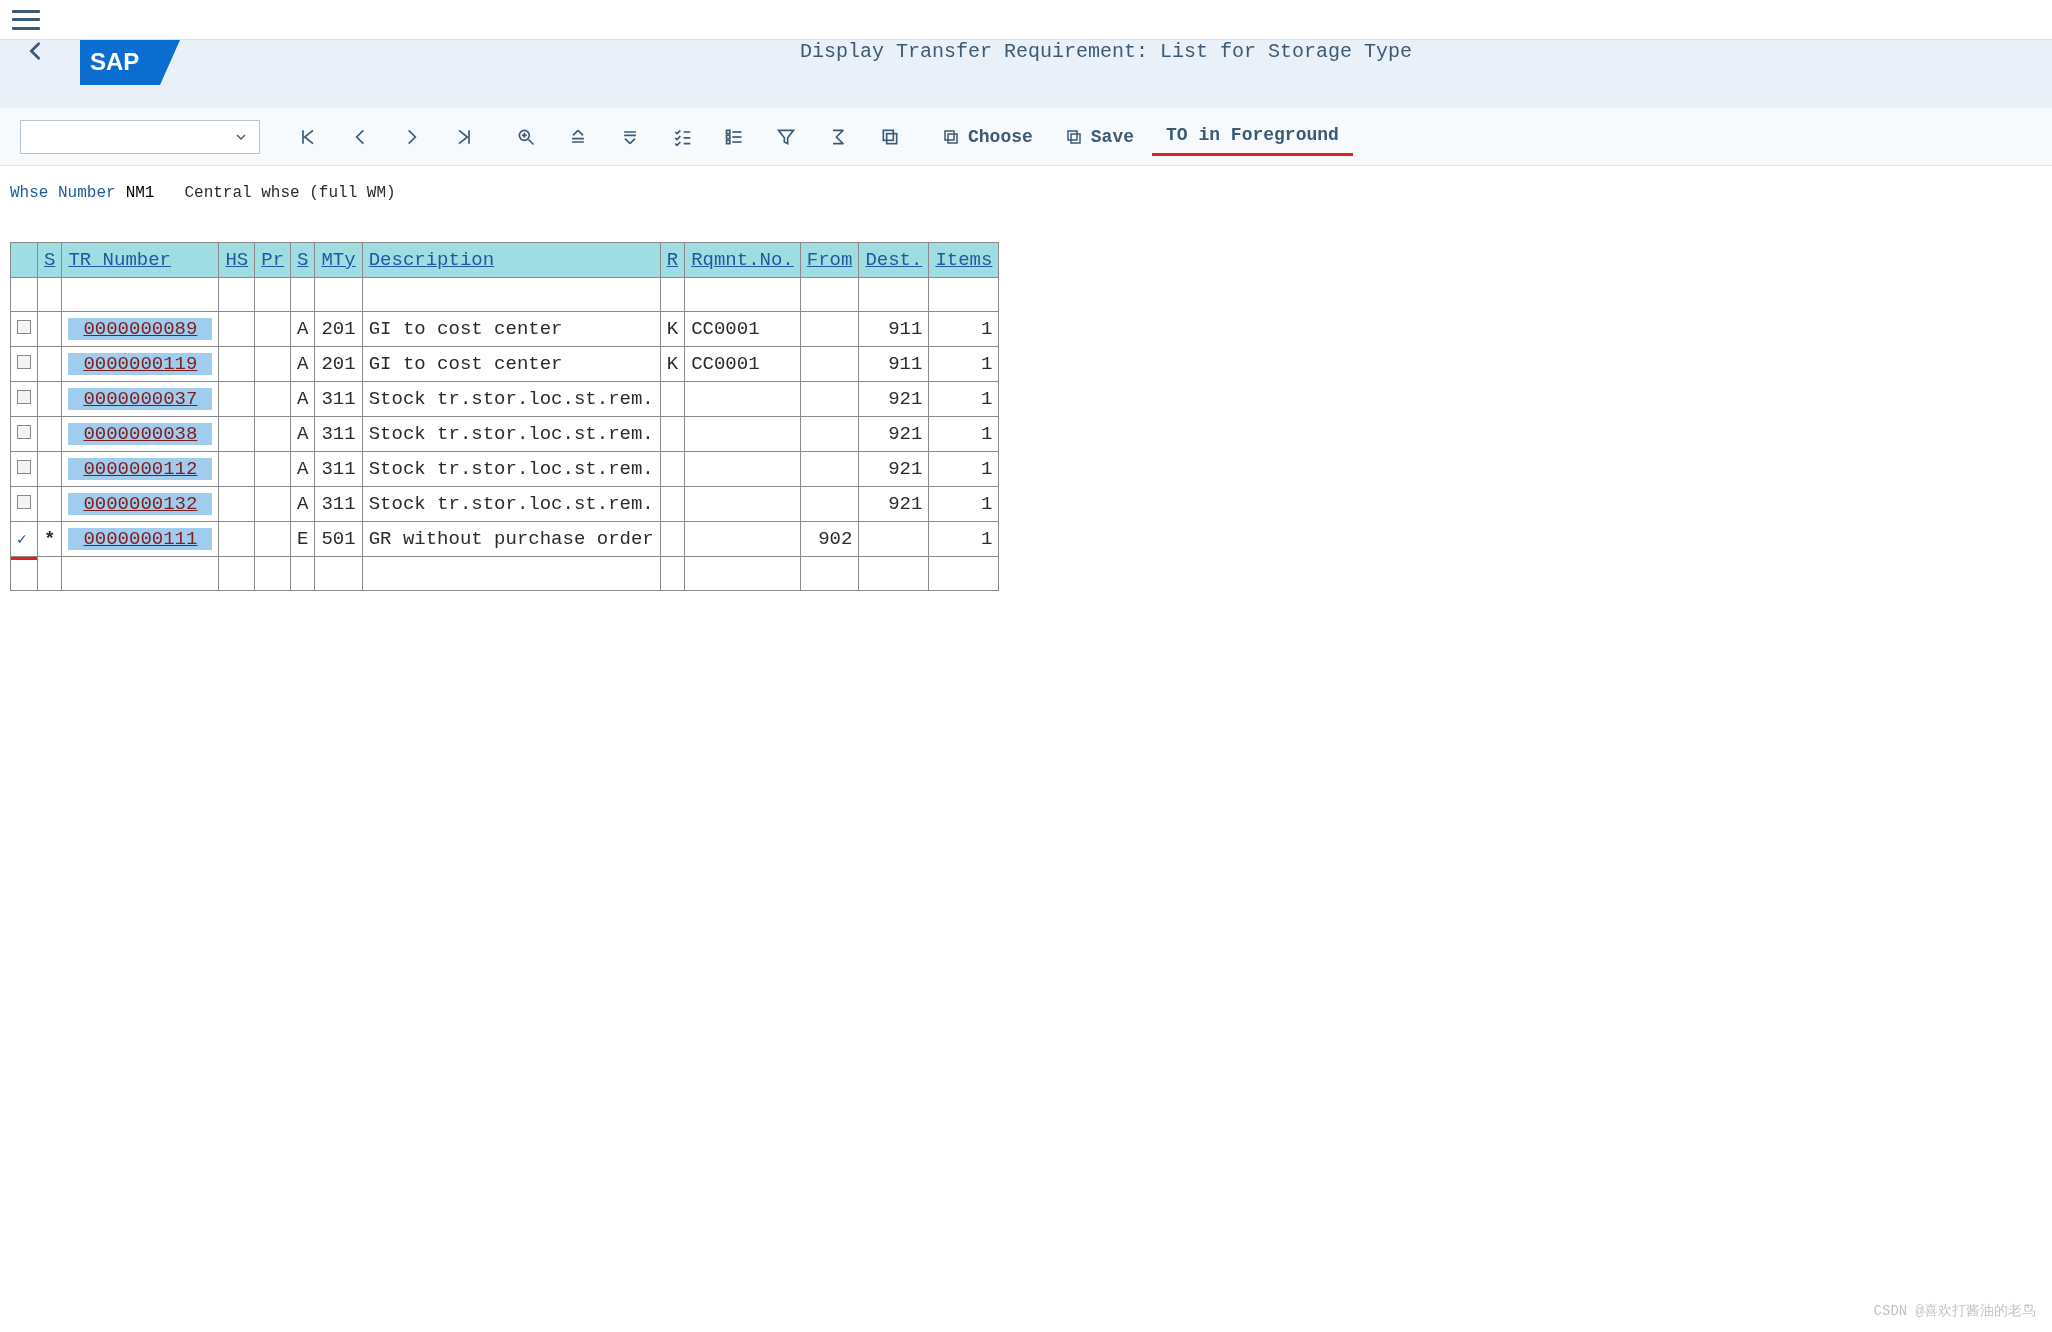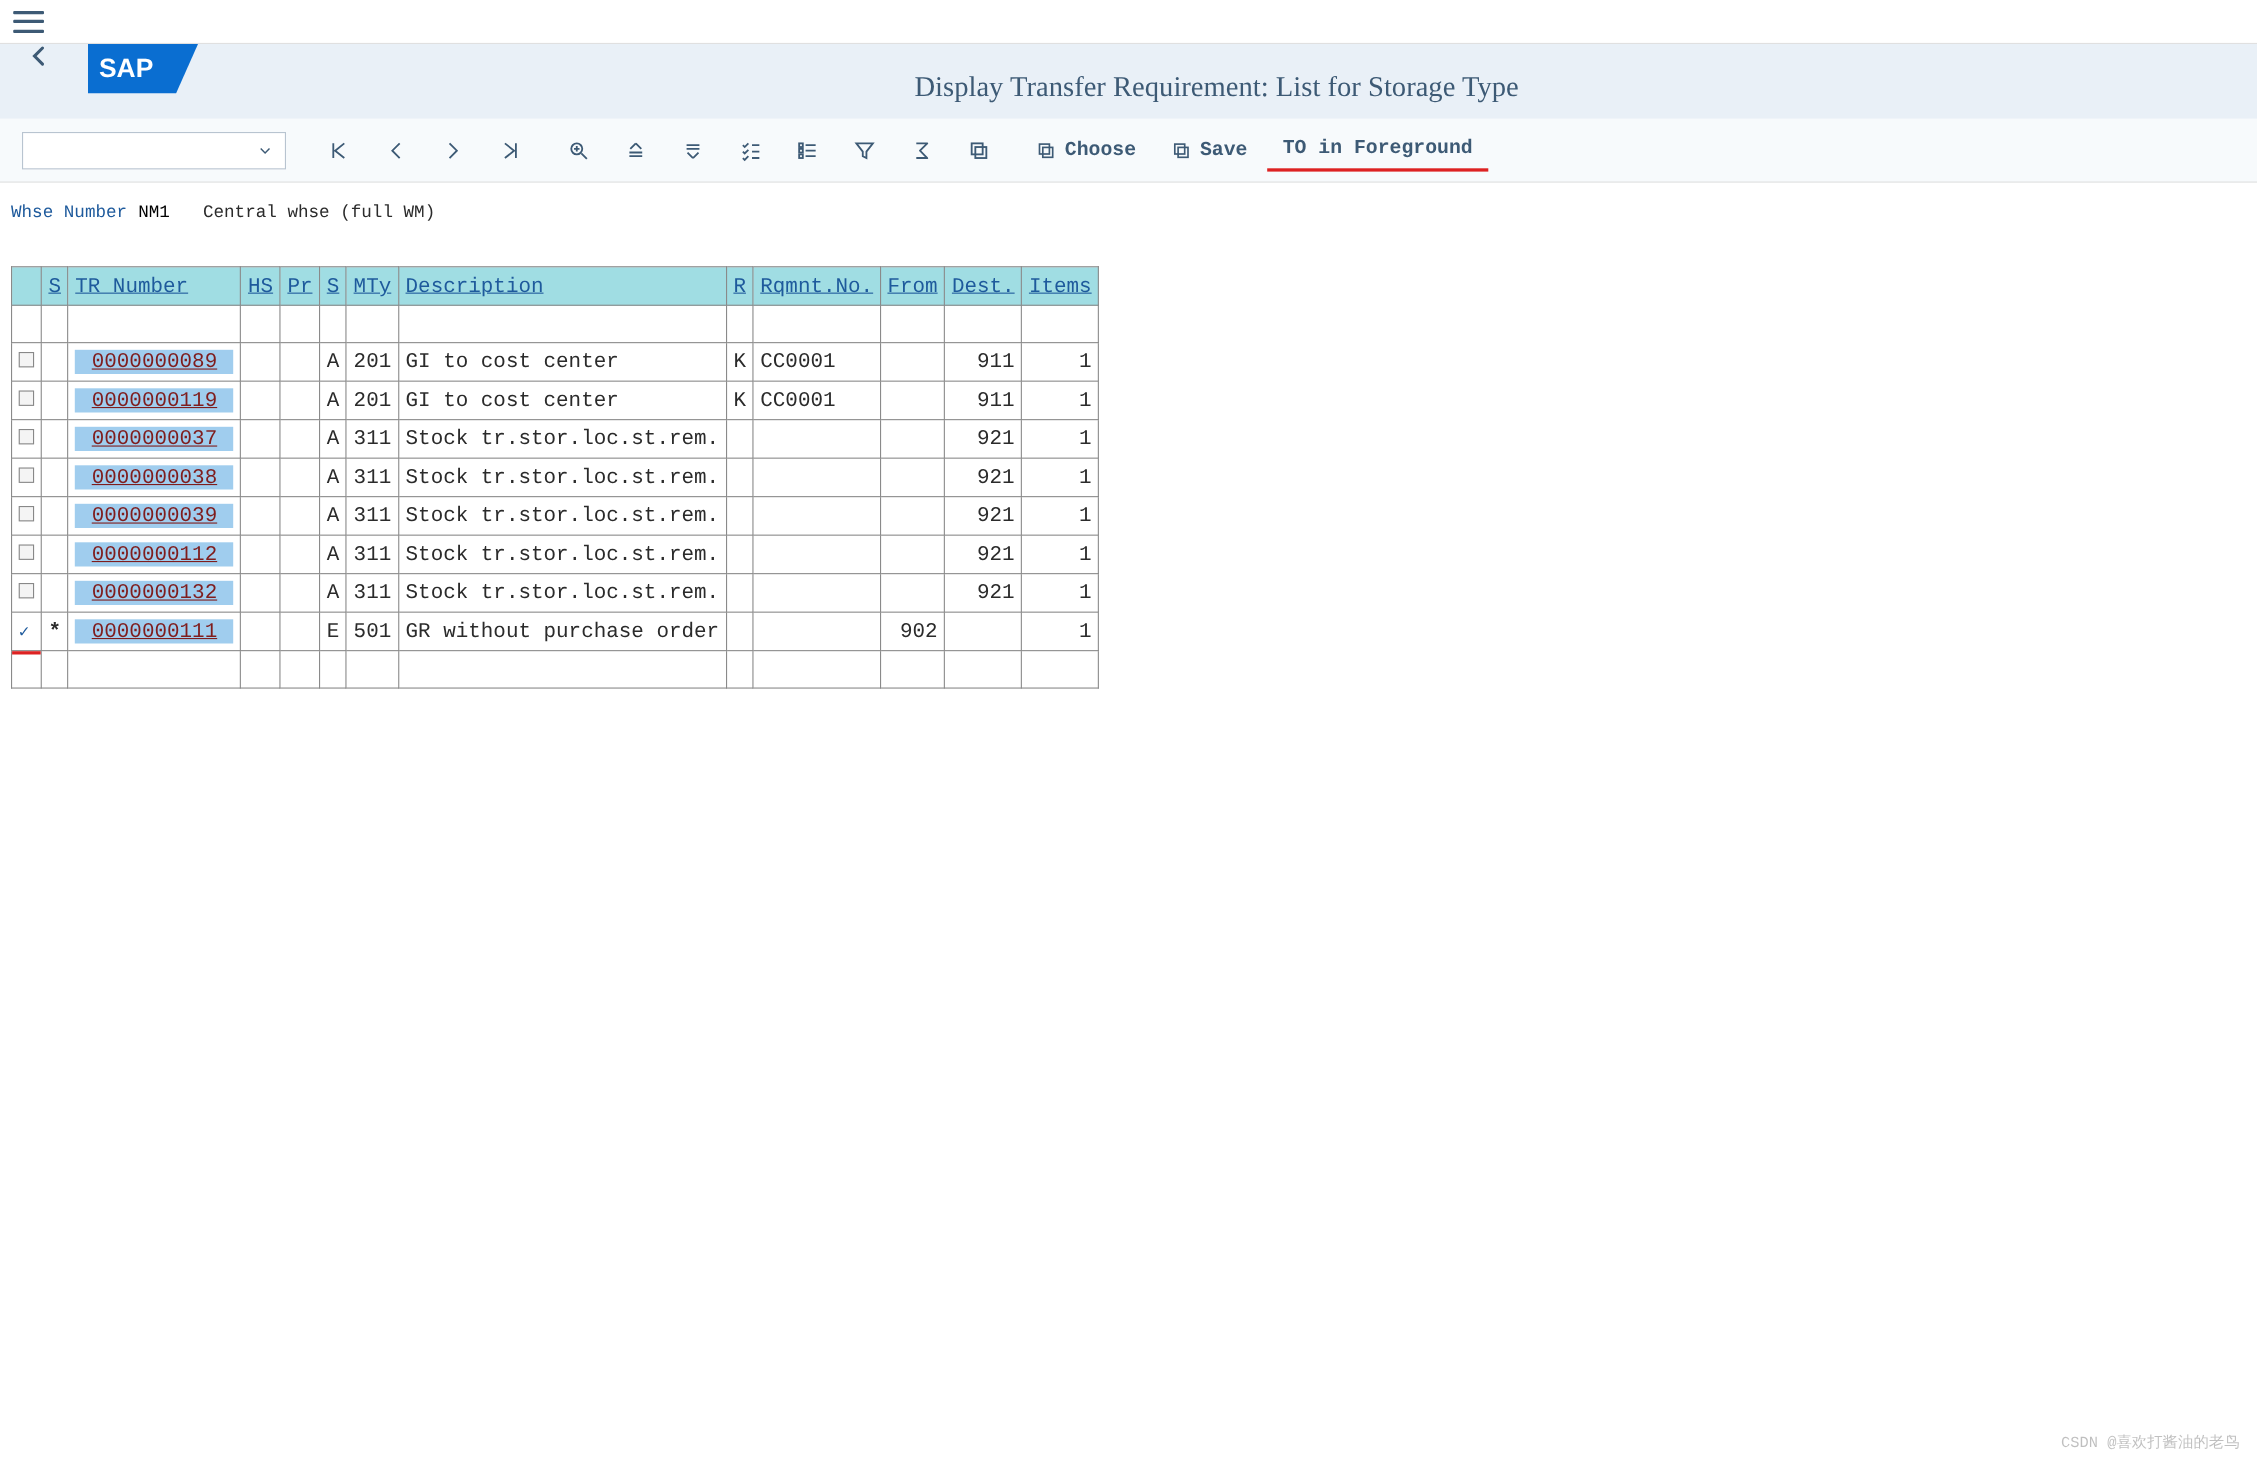--- a/index.html
+++ b/index.html
@@ -6,21 +6,21 @@
     body { font-family: "Courier New", Consolas, monospace; background: #fff; color: #2b2b2b; font-size: 18px; }
     
     .menu-bar { height: 40px; display: flex; align-items: center; padding: 0 12px; border-bottom: 1px solid #e0e0e0; }
     .hamburger { width: 28px; height: 20px; display: flex; flex-direction: column; justify-content: space-between; cursor: pointer; }
     .hamburger div { height: 3px; background: #3d5a75; border-radius: 1px; }
     
     .header-band { background: #e9f0f7; height: 68px; display: flex; align-items: flex-start; padding: 0 20px; }
     .back-btn { width: 30px; display:flex; justify-content:center; align-items:center; margin-right: 30px; cursor:pointer; }
     .sap-logo { width: 100px; height: 45px; position: relative; }
     .sap-logo svg { width: 100%; height: 100%; }
-    .page-title { flex:1; text-align:center; font-size: 26px; color: #3d5a75; font-family: Liberation Serif, serif; margin-top: 24px; }
+    .page-title { flex:1; text-align:center; font-size: 20px; color: #3d5a75; font-family: Liberation Mono, monospace; }
     
     .toolbar { height: 58px; background: #f7fafc; border-bottom: 1px solid #e0e0e0; display: flex; align-items: center; padding: 0 20px; gap: 4px; }
     .dropdown-field { width: 240px; height: 34px; border: 1px solid #b8c4d0; background: #fff; display: flex; align-items: center; justify-content: flex-end; padding-right: 10px; margin-right: 20px; }
     .tb-icon { width: 48px; height: 38px; display: flex; align-items: center; justify-content: center; color: #3d5a75; cursor: pointer; }
     .tb-icon svg { width: 20px; height: 20px; stroke: #3d5a75; fill: none; stroke-width: 2; }
     .tb-button { display: flex; align-items: center; gap: 8px; padding: 0 14px; height: 38px; color: #3d5a75; cursor: pointer; font-family: "Courier New", monospace; font-size: 18px; font-weight: bold; }
     .tb-button svg { width: 18px; height: 18px; stroke: #3d5a75; fill: none; stroke-width: 2; }
     .underline-red { border-bottom: 3px solid #d22; }
     .toolbar-gap { width: 6px; }
     
@@ -265,35 +265,20 @@
           <td>Stock tr.stor.loc.st.rem.</td>
           <td></td>
           <td></td>
           <td class="num-r"></td>
           <td class="num-r">921</td>
           <td class="num-r">1</td>
         </tr>
         <tr>
           <td class="sel-col "><span class="sel-box"></span></td>
           <td class="s-col2 star"></td>
-          <td><span class="tr-number">0000000039</span></td>
-          <td></td>
-          <td></td>
-          <td>A</td>
-          <td>311</td>
-          <td>Stock tr.stor.loc.st.rem.</td>
-          <td></td>
-          <td></td>
-          <td class="num-r"></td>
-          <td class="num-r">921</td>
-          <td class="num-r">1</td>
-        </tr>
-        <tr>
-          <td class="sel-col "><span class="sel-box"></span></td>
-          <td class="s-col2 star"></td>
           <td><span class="tr-number">0000000112</span></td>
           <td></td>
           <td></td>
           <td>A</td>
           <td>311</td>
           <td>Stock tr.stor.loc.st.rem.</td>
           <td></td>
           <td></td>
           <td class="num-r"></td>
           <td class="num-r">921</td>

